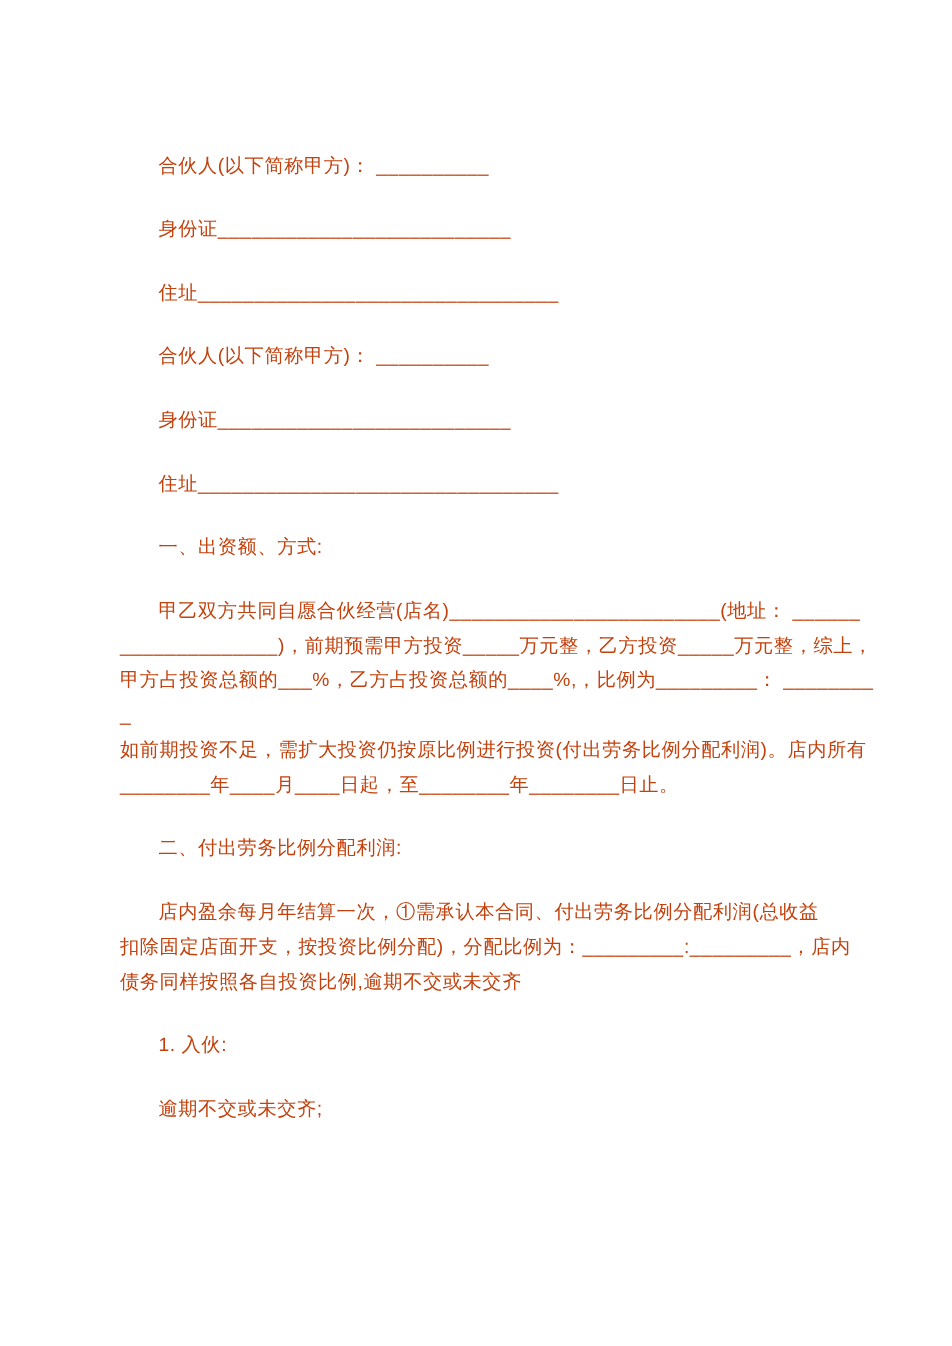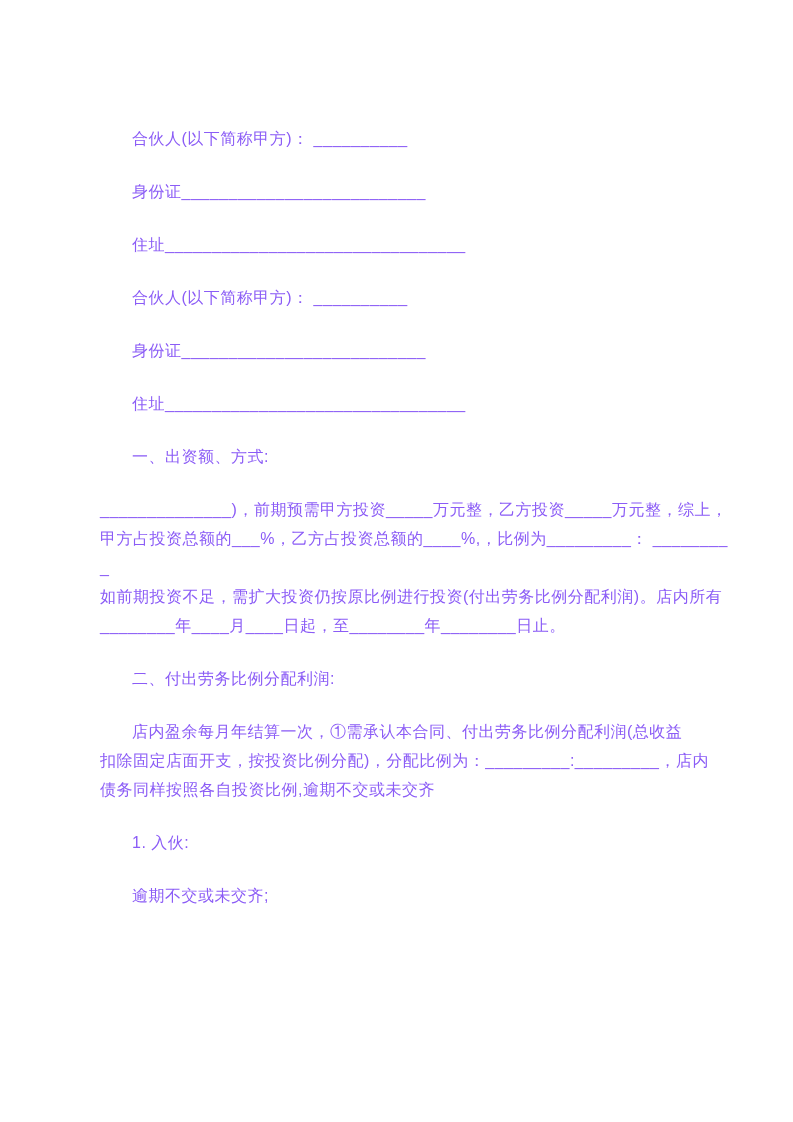--- a/index.html
+++ b/index.html
@@ -10,21 +10,21 @@
   .page {
     position: relative;
     width: 793px;
     height: 1122px;
     box-sizing: border-box;
     background: #ffffff;
     overflow: hidden;
     padding: 124px 58px 40px 100px;
     font-family: "Liberation Sans", sans-serif;
     font-size: 16px;
-    color: #8b5cf6;
+    color: #c2410c;
     letter-spacing: 0.5px;
   }
   .para {
     margin: 0 0 24px 0;
     line-height: 29px;
   }
   .ln {
     display: block;
     white-space: pre-wrap;
     word-break: break-all;
@@ -60,20 +60,21 @@
 
   <p class="para">
     <span class="ln first">住址________________________________</span>
   </p>
 
   <p class="para">
     <span class="ln first">一、出资额、方式:</span>
   </p>
 
   <p class="para">
+    <span class="ln first">甲乙双方共同自愿合伙经营(店名)________________________(地址： ______</span>
     <span class="ln">______________)，前期预需甲方投资_____万元整，乙方投资_____万元整，综上，</span>
     <span class="ln">甲方占投资总额的___%，乙方占投资总额的____%,，比例为_________： _________</span>
     <span class="ln">如前期投资不足，需扩大投资仍按原比例进行投资(付出劳务比例分配利润)。店内所有</span>
     <span class="ln">________年____月____日起，至________年________日止。</span>
   </p>
 
   <p class="para">
     <span class="ln first">二、付出劳务比例分配利润:</span>
   </p>
 

